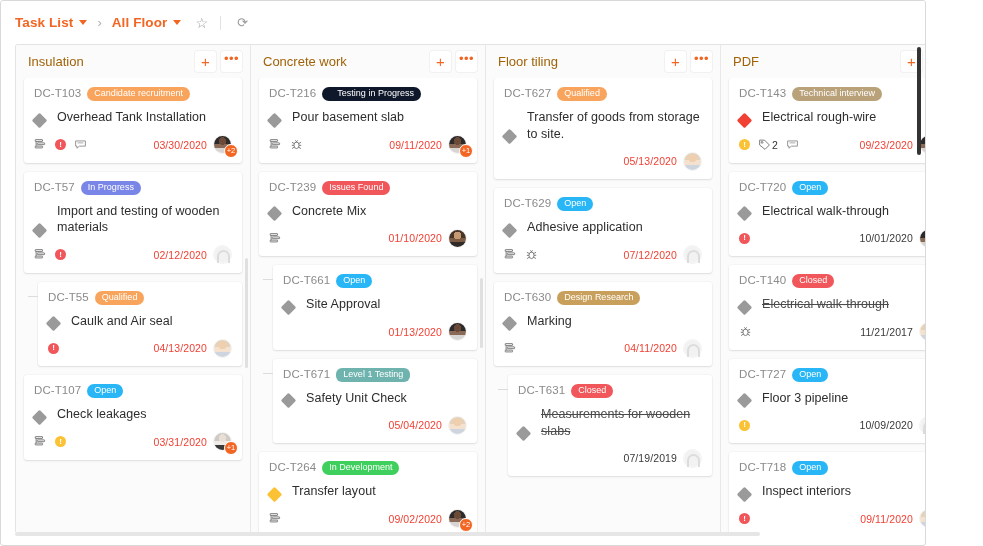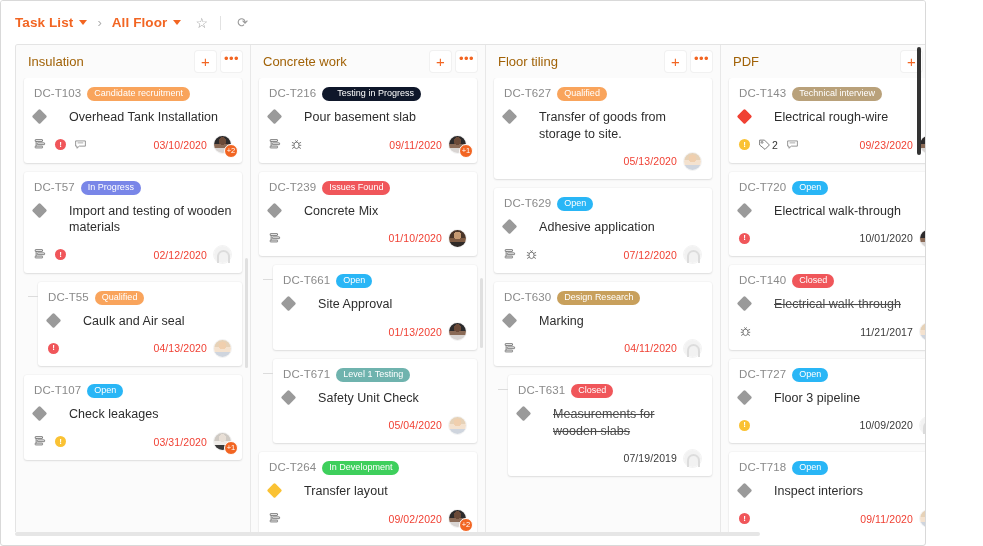--- a/index.html
+++ b/index.html
@@ -164,22 +164,22 @@
     color: #ffffff;
     border-radius: 9px;
     padding: 2px 7px 3px 7px;
     line-height: 1;
     white-space: nowrap;
     font-weight: 400;
   }
 
   .card-title-row {
     display: flex;
-    align-items: flex-start;
-    gap: 24px;
+    align-items: flex-end;
+    gap: 12px;
     margin-bottom: 9px;
   }
   .sev {
     flex: 0 0 auto;
     width: 11px; height: 11px;
     margin-top: 2px;
     transform: rotate(45deg);
     border-radius: 1.5px;
   }
   .sev.grey { background: #9a9a9a; }
@@ -334,21 +334,21 @@
                 </span>
                 <span class="pri red">!</span>
                 <span class="ico">
                   <svg width="13" height="13" viewBox="0 0 16 16" fill="none" stroke="#8a8a8a" stroke-width="1.1">
     <path d="M2 3.6h12v6.4H6.6L3.6 12.6V10H2z" stroke-linejoin="round"></path>
     <path d="M4.4 6h7" stroke-width=".9"></path>
                   </svg>
                 </span>
               </div>
               <div class="foot-right">
-                <span class="due">03/10/2020</span>
+                <span class="due">03/30/2020</span>
                 <div class="avatar">
                   <span class="face" style="background: radial-gradient(circle at 50% 30%, rgb(107, 74, 56) 0px, rgb(107, 74, 56) 26%, transparent 27%) 0% 0% / cover, linear-gradient(rgb(44, 42, 43) 0px, rgb(44, 42, 43) 46%, rgb(138, 106, 86) 46%, rgb(138, 106, 86) 70%, rgb(216, 212, 210) 70%, rgb(216, 212, 210) 100%);"></span>
                   <span class="plusbadge">+2</span>
                 </div>
               </div>
             </div>
           </div>
           <div class="card">
             <div class="card-row1">
               <span class="task-id">DC-T57</span>
@@ -523,21 +523,21 @@
                 <div class="avatar">
                   <span class="face" style="background: radial-gradient(circle at 50% 30%, rgb(107, 74, 56) 0px, rgb(107, 74, 56) 26%, transparent 27%) 0% 0% / cover, linear-gradient(rgb(44, 42, 43) 0px, rgb(44, 42, 43) 46%, rgb(138, 106, 86) 46%, rgb(138, 106, 86) 70%, rgb(216, 212, 210) 70%, rgb(216, 212, 210) 100%);"></span>
                 </div>
               </div>
             </div>
           </div>
           <div class="card indent">
             <div class="nub"></div>
             <div class="card-row1">
               <span class="task-id">DC-T671</span>
-              <span class="badge" style="background: rgb(111, 179, 174);">Level 1 Testing</span>
+              <span class="badge" style="background: rgb(111, 179, 174); border-radius: 6px;">Level 1 Testing</span>
             </div>
             <div class="card-title-row">
               <span class="sev grey"></span>
               <span class="card-title">Safety Unit Check</span>
             </div>
             <div class="card-foot">
               <div class="foot-left"></div>
               <div class="foot-right">
                 <span class="due">05/04/2020</span>
                 <div class="avatar">

